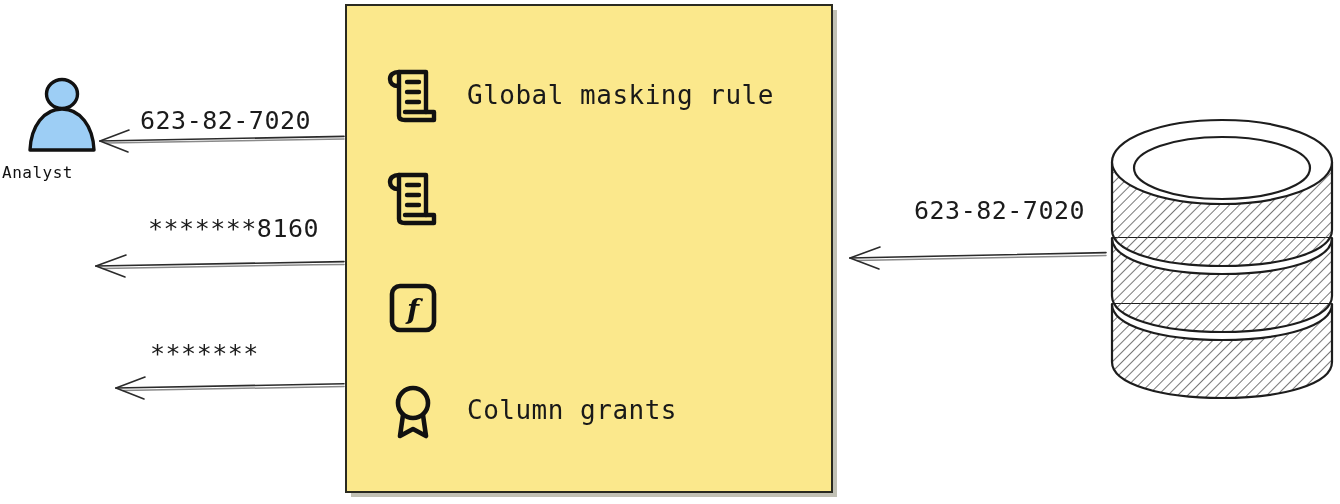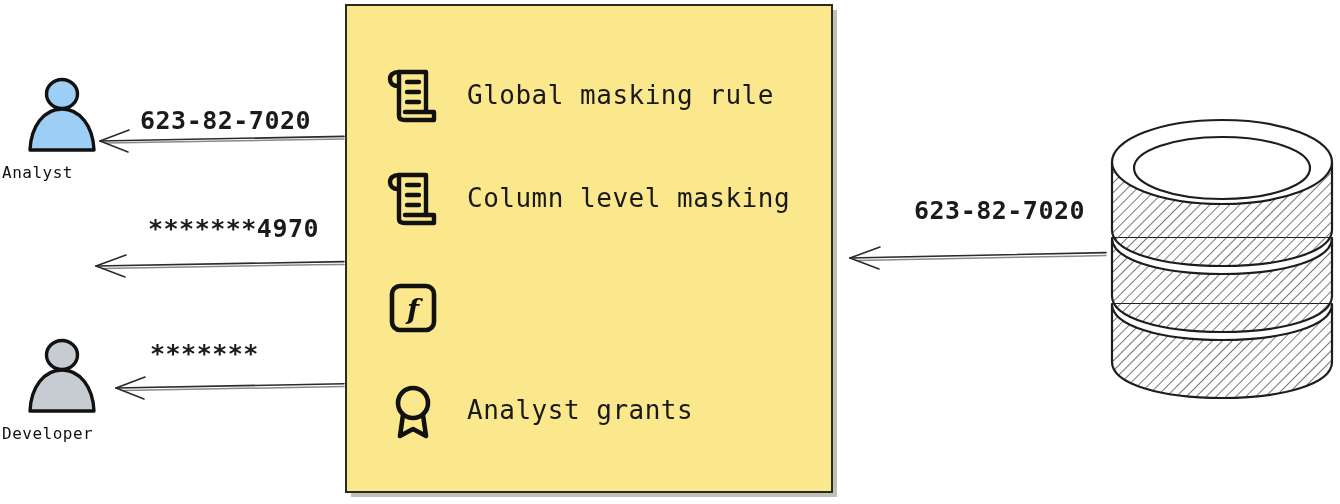--- a/index.html
+++ b/index.html
@@ -45,21 +45,21 @@
 
   #actor-analyst   { left: 2px;  top: 76px; }
   #actor-support   { left: 2px;  top: 212px; }
   #actor-developer { left: 2px;  top: 337px; }
 
   
   .flow-label {
     position: absolute;
     font-family: "DejaVu Sans Mono", "Liberation Mono", monospace;
     font-size: 25px;
-    font-weight: 700;
+    font-weight: 400;
     letter-spacing: 0.5px;
     color: #1b1b1b;
     white-space: nowrap;
   }
   #flow-label-analyst   { left: 140px; top: 106px; }
   #flow-label-support   { left: 148px; top: 214px; }
   #flow-label-developer { left: 150px; top: 339px; }
   #flow-label-database  { left: 914px; top: 196px; }
 
   
@@ -150,30 +150,23 @@
 
   <div class="actor" id="actor-analyst">
     <svg class="actor-figure" viewBox="0 0 80 86">
       <ellipse cx="40" cy="18" rx="15.5" ry="14.5" fill="#9dcef5" stroke="#111111" stroke-width="3.4"></ellipse>
       <path d="M40 33 C 22 33 9 50 8 74 L 72 74 C 71 50 58 33 40 33 Z" fill="#9dcef5" stroke="#111111" stroke-width="3.4" stroke-linejoin="round"></path>
     </svg>
     <div class="actor-label">Analyst</div>
   </div>
 
 
-  <div class="actor" id="actor-developer">
-    <svg class="actor-figure" viewBox="0 0 80 86">
-      <ellipse cx="40" cy="18" rx="15.5" ry="14.5" fill="#c6ccd2" stroke="#111111" stroke-width="3.4"></ellipse>
-      <path d="M40 33 C 22 33 9 50 8 74 L 72 74 C 71 50 58 33 40 33 Z" fill="#c6ccd2" stroke="#111111" stroke-width="3.4" stroke-linejoin="round"></path>
-    </svg>
-    <div class="actor-label">Developer</div>
-  </div>
 
   <div class="flow-label" id="flow-label-analyst">623-82-7020</div>
-  <div class="flow-label" id="flow-label-support">*******4970</div>
+  <div class="flow-label" id="flow-label-support">*******8160</div>
   <div class="flow-label" id="flow-label-developer">*******</div>
   <div class="flow-label" id="flow-label-database">623-82-7020</div>
 
   <svg class="arrow-svg" id="arrow-analyst" width="250" height="34" viewBox="0 0 250 34">
     <path class="arrow-stroke" d="M4 17 C 60 15.2 150 13.6 248 12.4"></path>
     <path class="arrow-stroke-soft" d="M10 19 C 70 17.6 160 16.2 248 15"></path>
     <path class="arrow-stroke" d="M4 17 L 33 6"></path>
     <path class="arrow-stroke" d="M4 17 L 32 28"></path>
   </svg>
 
@@ -219,36 +212,35 @@
         <svg class="policy-icon" viewBox="0 0 56 58">
           <g fill="none" stroke="#111111" stroke-width="4.4" stroke-linecap="round" stroke-linejoin="round">
             <path d="M14 6 L41 6 L41 46 L20 46"></path>
             <path d="M14 6 C 8 6 5 9 5 13 C 5 17 8 20 13 20 L14 20 L14 6 Z"></path>
             <path d="M14 20 L14 50 C 14 53 17 54 20 54 L49 54 L49 46 L41 46"></path>
             <path d="M22 16 L34 16"></path>
             <path d="M22 26 L34 26"></path>
             <path d="M22 36 L34 36"></path>
           </g>
         </svg>
-        <div class="policy-text">Column level masking</div>
       </div>
 
       <div class="policy-item" id="policy-item-2">
         <svg class="policy-icon" viewBox="0 0 56 58">
           <rect x="7" y="6" width="42" height="44" rx="8" ry="8" fill="none" stroke="#111111" stroke-width="4.6"></rect>
           <text x="28" y="39" text-anchor="middle" font-family="DejaVu Serif, Liberation Serif, serif" font-size="28" font-style="italic" font-weight="700" fill="#111111">f</text>
         </svg>
       </div>
 
       <div class="policy-item" id="policy-item-3">
         <svg class="policy-icon" viewBox="0 0 56 58">
           <circle cx="28" cy="22" r="15" fill="none" stroke="#111111" stroke-width="4.6"></circle>
           <path d="M18 34 L15 55 L28 48 L41 55 L38 34" fill="none" stroke="#111111" stroke-width="4.6" stroke-linecap="round" stroke-linejoin="round"></path>
         </svg>
-        <div class="policy-text">Analyst grants</div>
+        <div class="policy-text">Column grants</div>
       </div>
 
     </div>
   </div>
 
   <div id="database-cylinder">
     <svg class="db-svg" width="236" height="290" viewBox="0 0 236 290">
       <defs>
         <pattern id="hatch" width="7" height="7" patternTransform="rotate(45)" patternUnits="userSpaceOnUse">
           <line x1="0" y1="0" x2="0" y2="7" stroke="#4a4a4a" stroke-width="1.5"></line>

